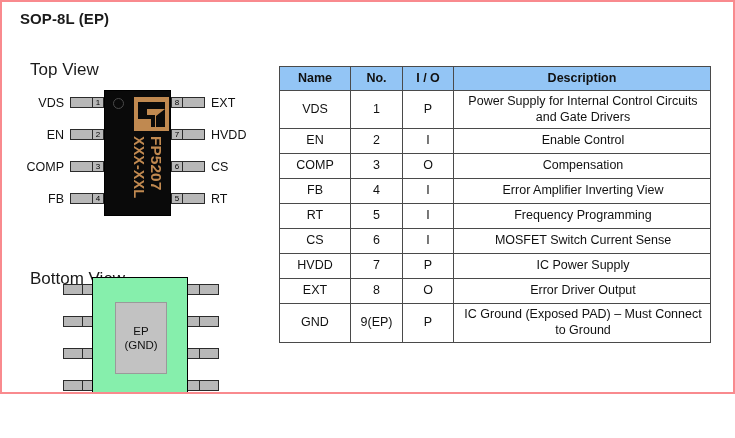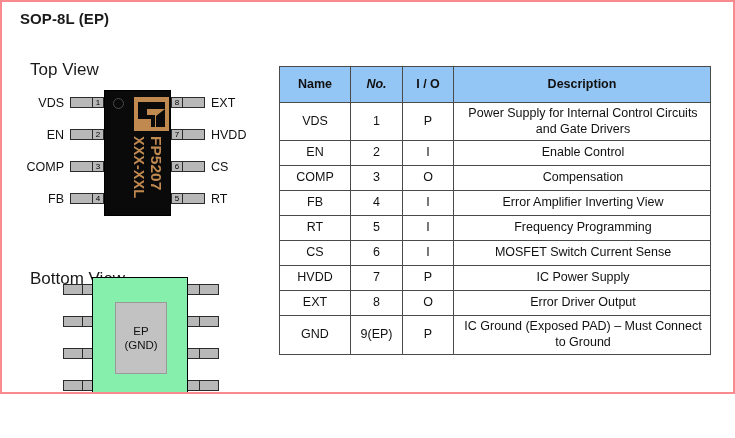--- a/index.html
+++ b/index.html
@@ -208,21 +208,21 @@
     border: 1px solid #4a4a4a;
     padding: 3px 4px;
     line-height: 1.25;
     vertical-align: middle;
   }
   #pin-table thead th {
     background: #93c5f5;
     font-weight: bold;
     text-align: center;
     height: 19px;
-    padding: 8px 4px;
+    padding: 2px 4px;
   }
   #pin-table td.c-name { text-align: center; width: 62px; }
   #pin-table td.c-no   { text-align: center; width: 43px; }
   #pin-table td.c-io   { text-align: center; width: 42px; }
   #pin-table td.c-desc { text-align: center; padding-left: 6px; }
   #pin-table tbody tr { height: 25px; }
 </style>
 </head>
 <body>
 
@@ -304,21 +304,21 @@
         <span>EP</span>
         <span>(GND)</span>
       </div>
     </div>
   </div>
 
   <table id="pin-table">
     <thead>
       <tr>
         <th style="width:62px;">Name</th>
-        <th style="width:43px;font-style:italic;">No.</th>
+        <th style="width:43px;">No.</th>
         <th style="width:42px;">I / O</th>
         <th>Description</th>
       </tr>
     </thead>
     <tbody>
       <tr>
         <td class="c-name">VDS</td>
         <td class="c-no">1</td>
         <td class="c-io">P</td>
         <td class="c-desc">Power Supply for Internal Control Circuits and Gate Drivers</td>

